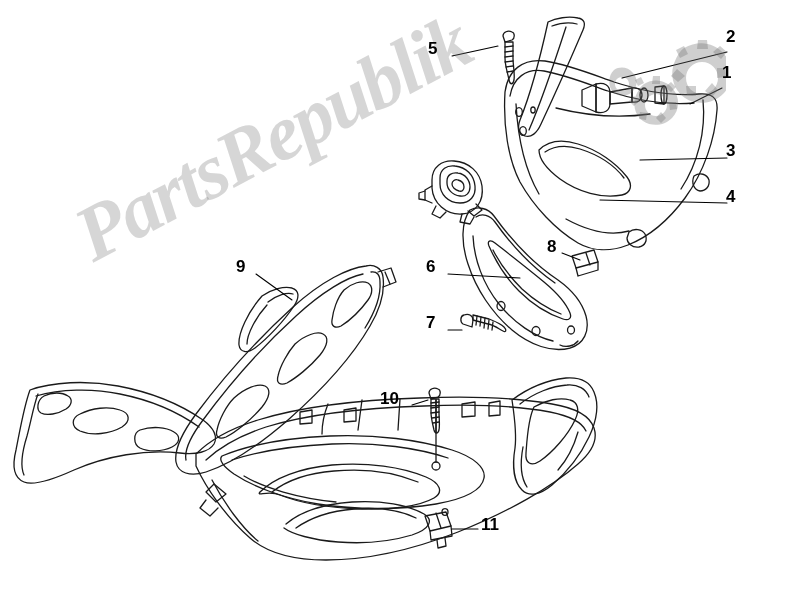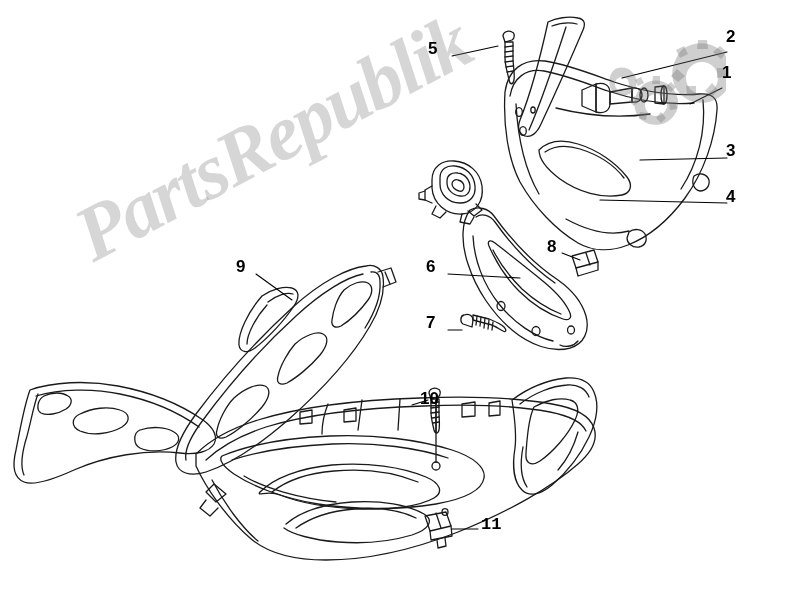--- a/index.html
+++ b/index.html
@@ -349,16 +349,16 @@
 
   <div class="callout" style="left:722px; top:64px;">1</div>
   <div class="callout" style="left:726px; top:28px;">2</div>
   <div class="callout" style="left:726px; top:142px;">3</div>
   <div class="callout" style="left:726px; top:188px;">4</div>
   <div class="callout" style="left:428px; top:40px;">5</div>
   <div class="callout" style="left:426px; top:258px;">6</div>
   <div class="callout" style="left:426px; top:314px;">7</div>
   <div class="callout" style="left:547px; top:238px;">8</div>
   <div class="callout" style="left:236px; top:258px;">9</div>
-  <div class="callout" style="left:380px; top:390px;margin-left:40px;">10</div>
-  <div class="callout" style="left:481px; top:516px;font-family:Liberation Mono, monospace;">11</div>
+  <div class="callout" style="left:380px; top:390px;">10</div>
+  <div class="callout" style="left:481px; top:516px;">11</div>
 
 </div>
 
 </body></html>

